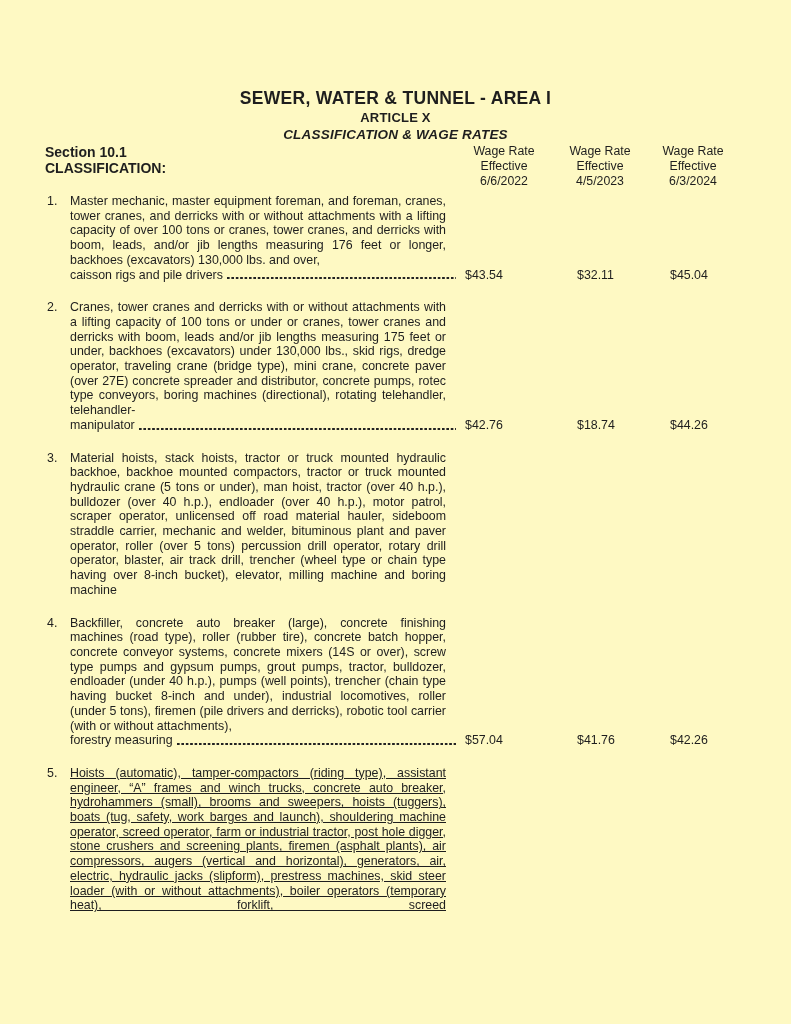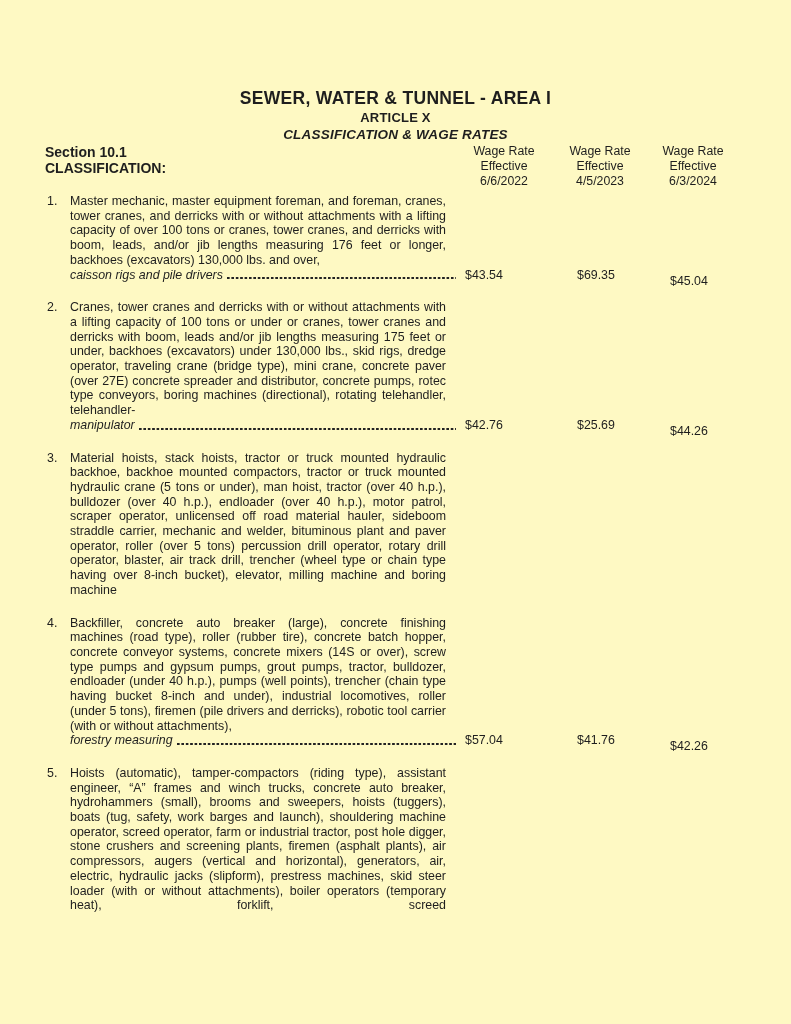--- a/index.html
+++ b/index.html
@@ -78,41 +78,41 @@
   }
   .num {
     position: absolute;
     left: 2px;
     top: 0;
   }
   .body {
     width: 376px;
     text-align: justify;
   }
-  .body.cut { text-align-last: justify; }
+  .body.cut { text-align-last: justify; text-decoration: underline; }
   .rate-line {
     position: relative;
     display: flex;
     align-items: baseline;
     width: 455px;
   }
-  .frag { white-space: nowrap; font-style: italic; }
+  .frag { white-space: nowrap; }
   .leader {
     flex: 1 1 auto;
     align-self: flex-end;
     height: 4px;
     margin: 0 0 2px 4px;
     background-image: radial-gradient(circle at 1.3px 2px, #222 1.05px, rgba(0,0,0,0) 1.4px);
     background-size: 4.4px 4px;
     background-repeat: repeat-x;
   }
   .rate { white-space: nowrap; }
   .r1 { flex: 0 0 60px; margin-left: 9px; }
   .r2 { position: absolute; left: 507px; top: 0; width: 60px; }
-  .r3 { position: absolute; left: 600px; top: 6px; width: 60px; }
+  .r3 { position: absolute; left: 600px; top: 0; width: 60px; }
 </style>
 </head>
 <body>
 
 <div class="page">
 
   <div class="title-block">
     <div class="main-title">SEWER, WATER &amp; TUNNEL - AREA I</div>
     <div class="sub-title">ARTICLE X</div>
     <div class="sub-title2">CLASSIFICATION &amp; WAGE RATES</div>
@@ -142,33 +142,33 @@
 
   <div class="items">
 
     <div class="item">
       <span class="num">1.</span>
       <div class="body">Master mechanic, master equipment foreman, and foreman, cranes, tower cranes, and derricks with or without attachments with a lifting capacity of over 100 tons or cranes, tower cranes, and derricks with boom, leads, and/or jib lengths measuring 176 feet or longer, backhoes (excavators) 130,000 lbs. and over,</div>
       <div class="rate-line">
         <span class="frag">caisson rigs and pile drivers</span>
         <span class="leader"></span>
         <span class="rate r1">$43.54</span>
-        <span class="rate r2">$69.35</span>
+        <span class="rate r2">$32.11</span>
         <span class="rate r3">$45.04</span>
       </div>
     </div>
 
     <div class="item">
       <span class="num">2.</span>
       <div class="body">Cranes, tower cranes and derricks with or without attachments with a lifting capacity of 100 tons or under or cranes, tower cranes and derricks with boom, leads and/or jib lengths measuring 175 feet or under, backhoes (excavators) under 130,000 lbs., skid rigs, dredge operator, traveling crane (bridge type), mini crane, concrete paver (over 27E) concrete spreader and distributor, concrete pumps, rotec type conveyors, boring machines (directional), rotating telehandler, telehandler-</div>
       <div class="rate-line">
         <span class="frag">manipulator</span>
         <span class="leader"></span>
         <span class="rate r1">$42.76</span>
-        <span class="rate r2">$25.69</span>
+        <span class="rate r2">$18.74</span>
         <span class="rate r3">$44.26</span>
       </div>
     </div>
 
     <div class="item">
       <span class="num">3.</span>
       <div class="body">Material hoists, stack hoists, tractor or truck mounted hydraulic backhoe, backhoe mounted compactors, tractor or truck mounted hydraulic crane (5 tons or under), man hoist, tractor (over 40 h.p.), bulldozer (over 40 h.p.), endloader (over 40 h.p.), motor patrol, scraper operator, unlicensed off road material hauler, sideboom straddle carrier, mechanic and welder, bituminous plant and paver operator, roller (over 5 tons) percussion drill operator, rotary drill operator, blaster, air track drill, trencher (wheel type or chain type having over 8-inch bucket), elevator, milling machine and boring machine</div>
     </div>
 
     <div class="item">

